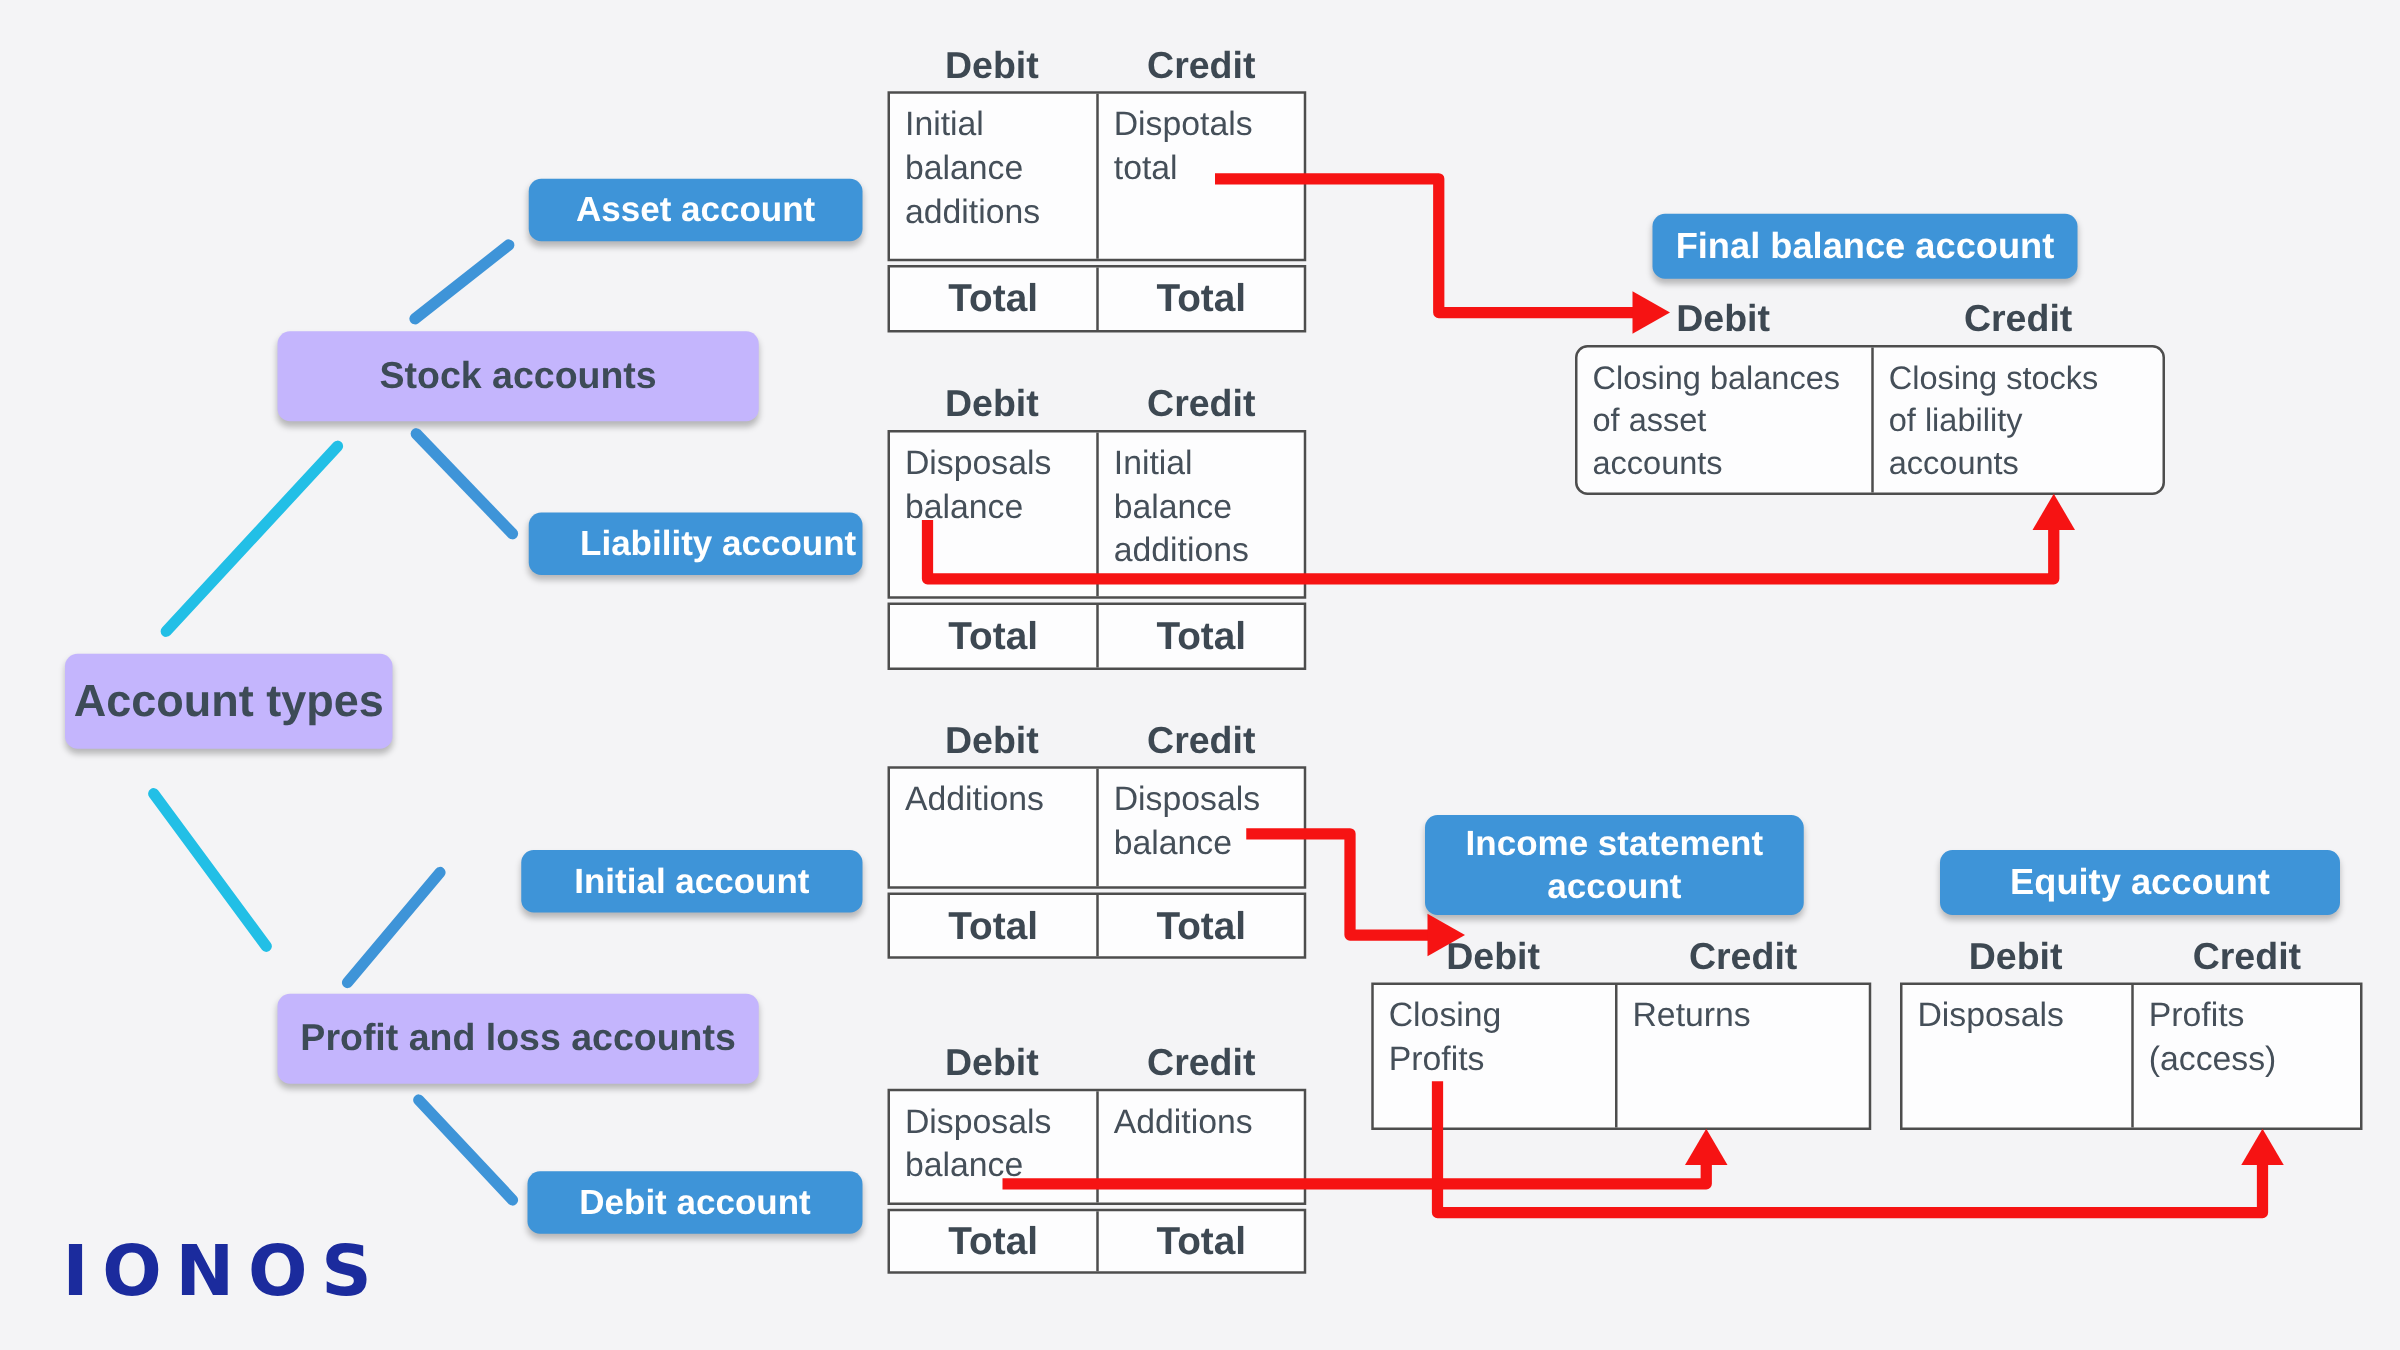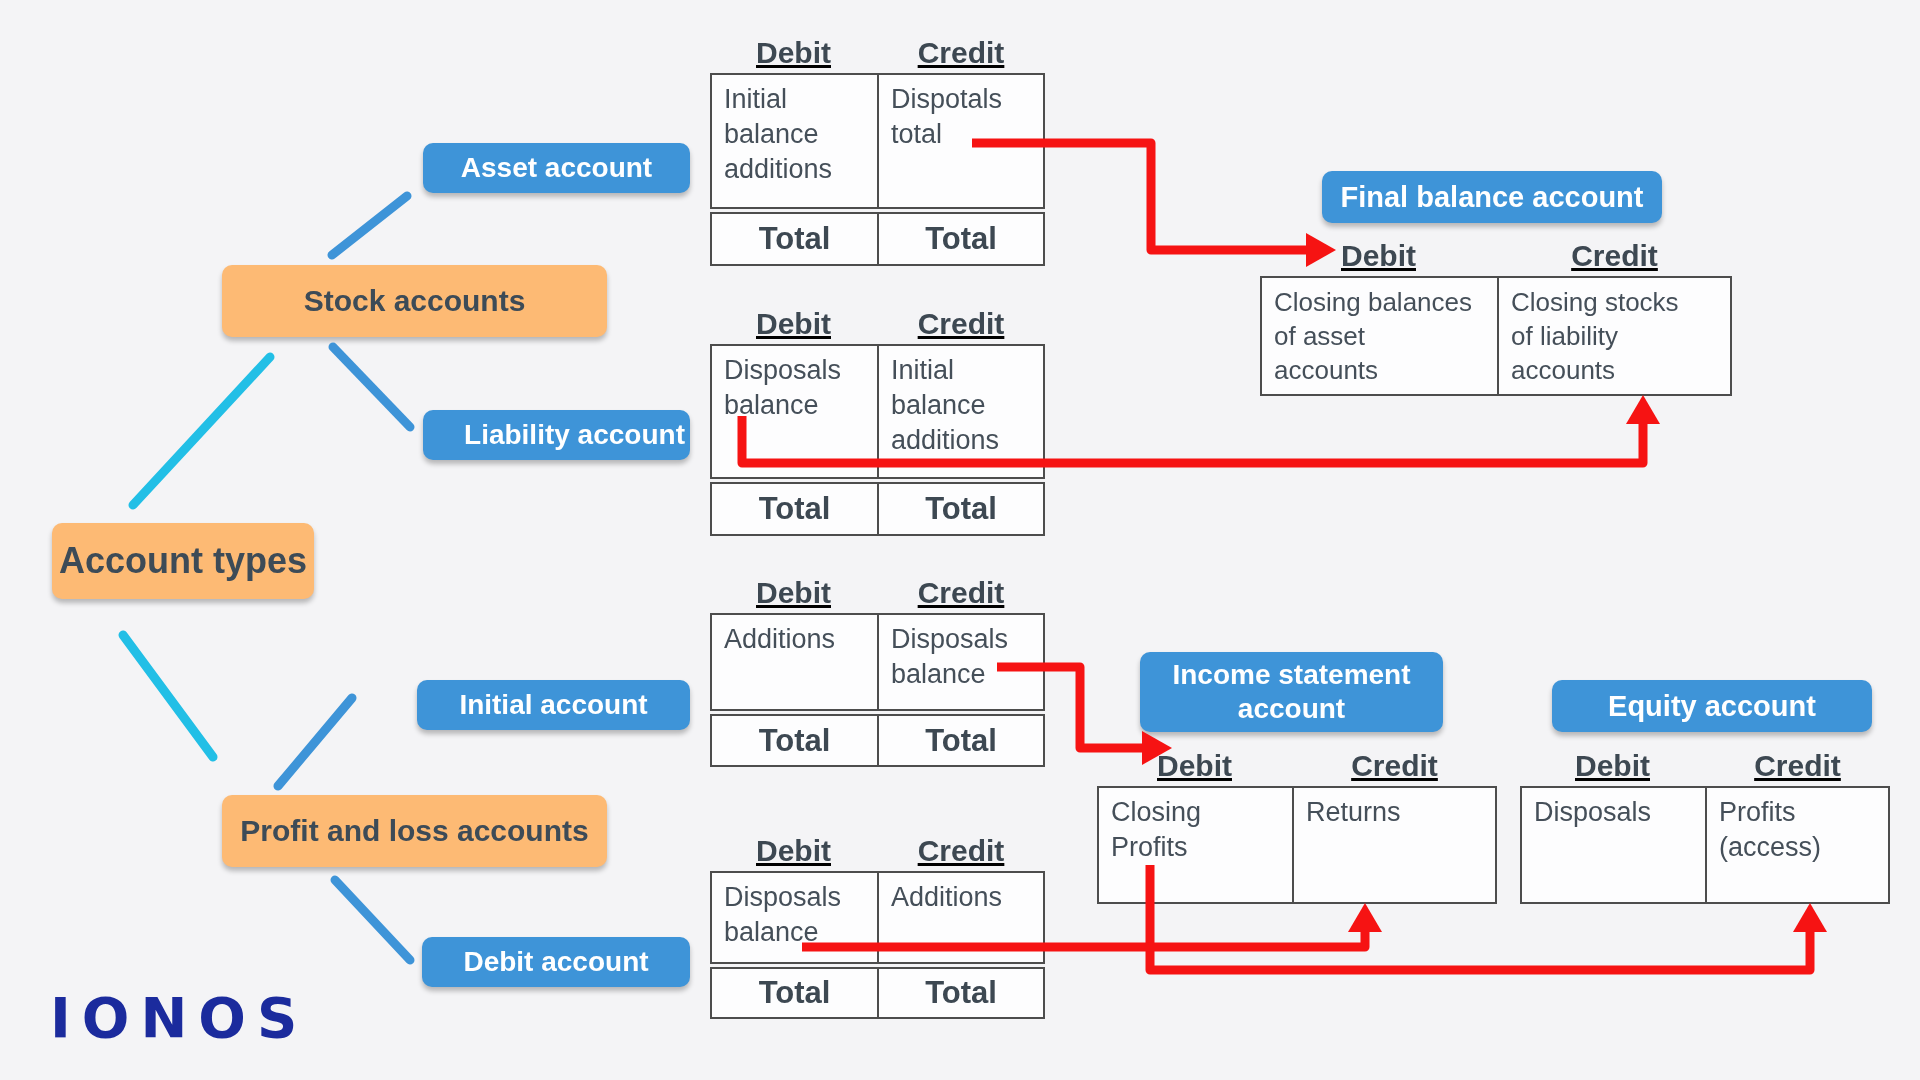--- a/index.html
+++ b/index.html
@@ -19,25 +19,25 @@
   
   .node{
     position:absolute;z-index:20;
     display:flex;align-items:center;justify-content:center;
     border-radius:10px;
     box-shadow:0 4px 5px rgba(0,0,0,.25);
     font-weight:bold;text-align:center;
     white-space:pre-line;
     box-sizing:border-box;
   }
-  .node.cyan{background:#fdba74;color:#3d4b57;}
+  .node.cyan{background:#c4b5fd;color:#3d4b57;}
   .node.blue{background:#3e94d8;color:#ffffff;}
   
   .taccount{position:absolute;z-index:10;}
-  .thead{display:flex;align-items:flex-end;padding-bottom:3px;box-sizing:border-box;text-decoration:underline;}
+  .thead{display:flex;align-items:flex-end;padding-bottom:3px;box-sizing:border-box;}
   .thead span{
     display:block;text-align:center;
     font-weight:bold;font-size:30px;color:#3d4852;
   }
   .trow,.ttotal{
     display:flex;background:#fdfdfe;
     border:2px solid #4d4d4d;box-sizing:border-box;
   }
   .trow .cell{
     box-sizing:border-box;
@@ -168,21 +168,21 @@
       <div class="cell first" style="width:167px;">Total</div>
       <div class="cell" style="width:164px;">Total</div>
     </div>
   </div>
 
   <div class="taccount" style="left:1260px;top:239px;width:472px;">
     <div class="thead">
       <span style="width:237px;">Debit</span>
       <span style="width:235px;">Credit</span>
     </div>
-    <div class="trow" style="height:120px;">
+    <div class="trow" style="height:120px;border-radius:10px;">
       <div class="cell first" style="width:237px;font-size:26px;line-height:34px;">Closing balances
 of asset
 accounts</div>
       <div class="cell" style="width:231px;font-size:26px;line-height:34px;">Closing stocks
 of liability
 accounts</div>
     </div>
   </div>
 
   <div class="taccount" style="left:1097px;top:749px;width:400px;">

